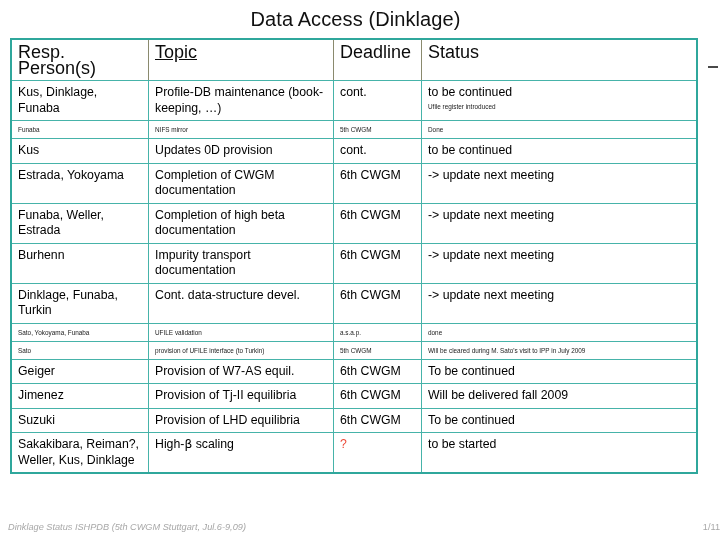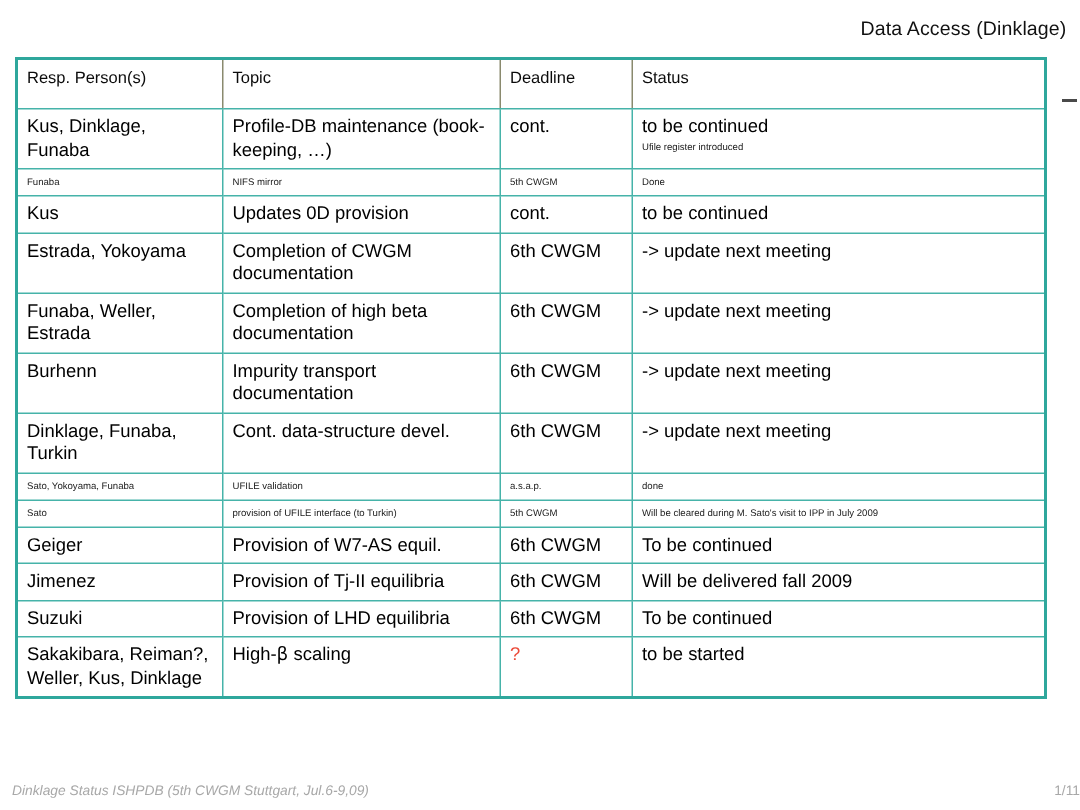--- a/index.html
+++ b/index.html
@@ -22,22 +22,22 @@
     width: 720px;
     height: 540px;
     box-sizing: border-box;
   }
 
   .slide-title {
     position: absolute;
     left: 0;
     top: 8px;
     width: 711px;
-    text-align: right;
-    font-size: 13px;
+    text-align: center;
+    font-size: 20px;
     line-height: 22px;
     color: #111111;
     letter-spacing: 0.1px;
     white-space: nowrap;
   }
 
   .table-wrap {
     position: absolute;
     left: 11px;
     top: 39px;
@@ -67,30 +67,30 @@
   }
 
   col.c-person { width: 137px; }
   col.c-topic  { width: 185px; }
   col.c-dead   { width: 88px; }
   col.c-status { width: 275px; }
 
   thead th {
     background: #fb9467;
     border-bottom: 1px solid #8a8a6e;
-    font-size: 11px;
+    font-size: 18px;
     line-height: 16px;
     height: 24px;
     vertical-align: middle;
     padding-top: 5px;
     padding-bottom: 5px;
     color: #0b0b0b;
   }
   thead th.head-person { border-right: 1px solid #8a8a6e; }
-  thead th.head-topic  { border-right: 1px solid #8a8a6e; }
+  thead th.head-topic  { border-right: 1px solid #8a8a6e; text-decoration: underline; }
   thead th.head-dead   { border-right: 1px solid #8a8a6e; margin-left: 20px; }
 
   
   tr.r-normal td {
     font-size: 12.3px;
     line-height: 15.5px;
   }
   
   tr.r-small td {
     font-size: 6.4px;

